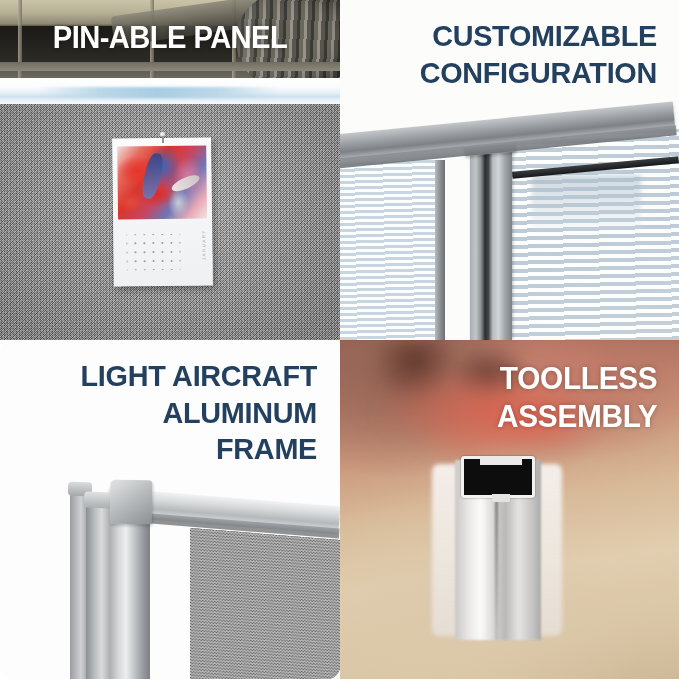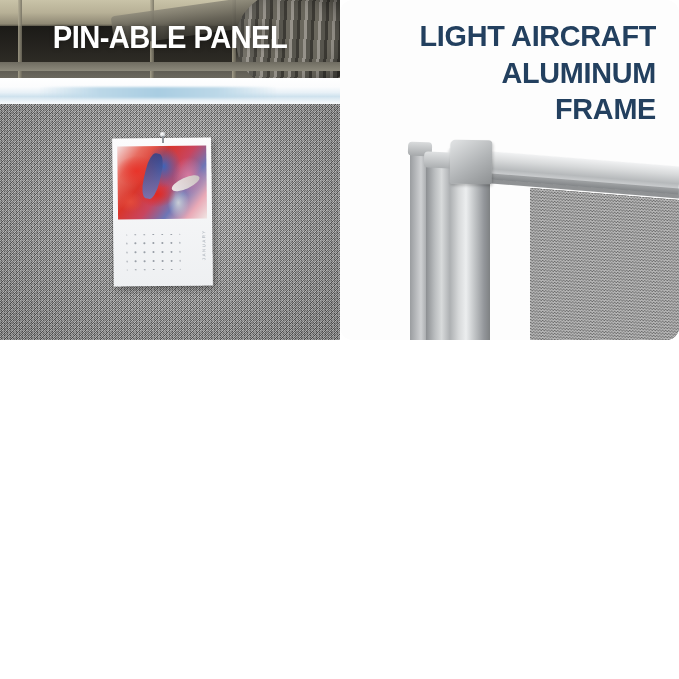--- a/index.html
+++ b/index.html
@@ -456,34 +456,63 @@
       <div class="cal-month">JANUARY</div>
     </div>
     <div class="pushpin">
         <b></b>
         <i></i>
       </div>
 
     <div class="caption white" id="cap-pinable">PIN-ABLE PANEL</div>
   </div>
 
+  <div class="quadrant" id="q-custom">
+
+    <div class="glasswall">
+      <div class="blinds-left"></div>
+      <div class="blinds-right"></div>
+      <div class="sill-strip"></div>
+      <div class="mullion-left"></div>
+      <div class="post"></div>
+      <div class="post-cap"></div>
+      <div class="rail-top"></div>
+      <div class="rail-top2"></div>
+    </div>
+
+    <div class="caption navy" id="cap-custom">CUSTOMIZABLE
+CONFIGURATION</div>
+  </div>
 
   <div class="quadrant" id="q-frame">
 
     <div class="frame-scene">
       <div class="al-panelfab"></div>
       <div class="al-top"></div>
       <div class="al-top-edge"></div>
       <div class="al-vert-3"></div>
       <div class="al-cap-3"></div>
       <div class="al-vert-2"></div>
       <div class="al-cap-2"></div>
       <div class="al-vert-main"></div>
       <div class="al-corner"></div>
     </div>
 
     <div class="caption navy" id="cap-frame">LIGHT AIRCRAFT
 ALUMINUM
 FRAME</div>
   </div>
 
+  <div class="quadrant" id="q-toolless">
+
+    <div class="carpet-noise"></div>
+    <div class="blurlayer"></div>
+    <div class="redglow"></div>
+    <div class="tl-base"></div>
+    <div class="tl-extrusion"></div>
+    <div class="tl-seam"></div>
+    <div class="tl-channel"></div>
+
+    <div class="caption white" id="cap-toolless">TOOLLESS
+ASSEMBLY</div>
+  </div>
 
 </div>
 
 </body></html>

